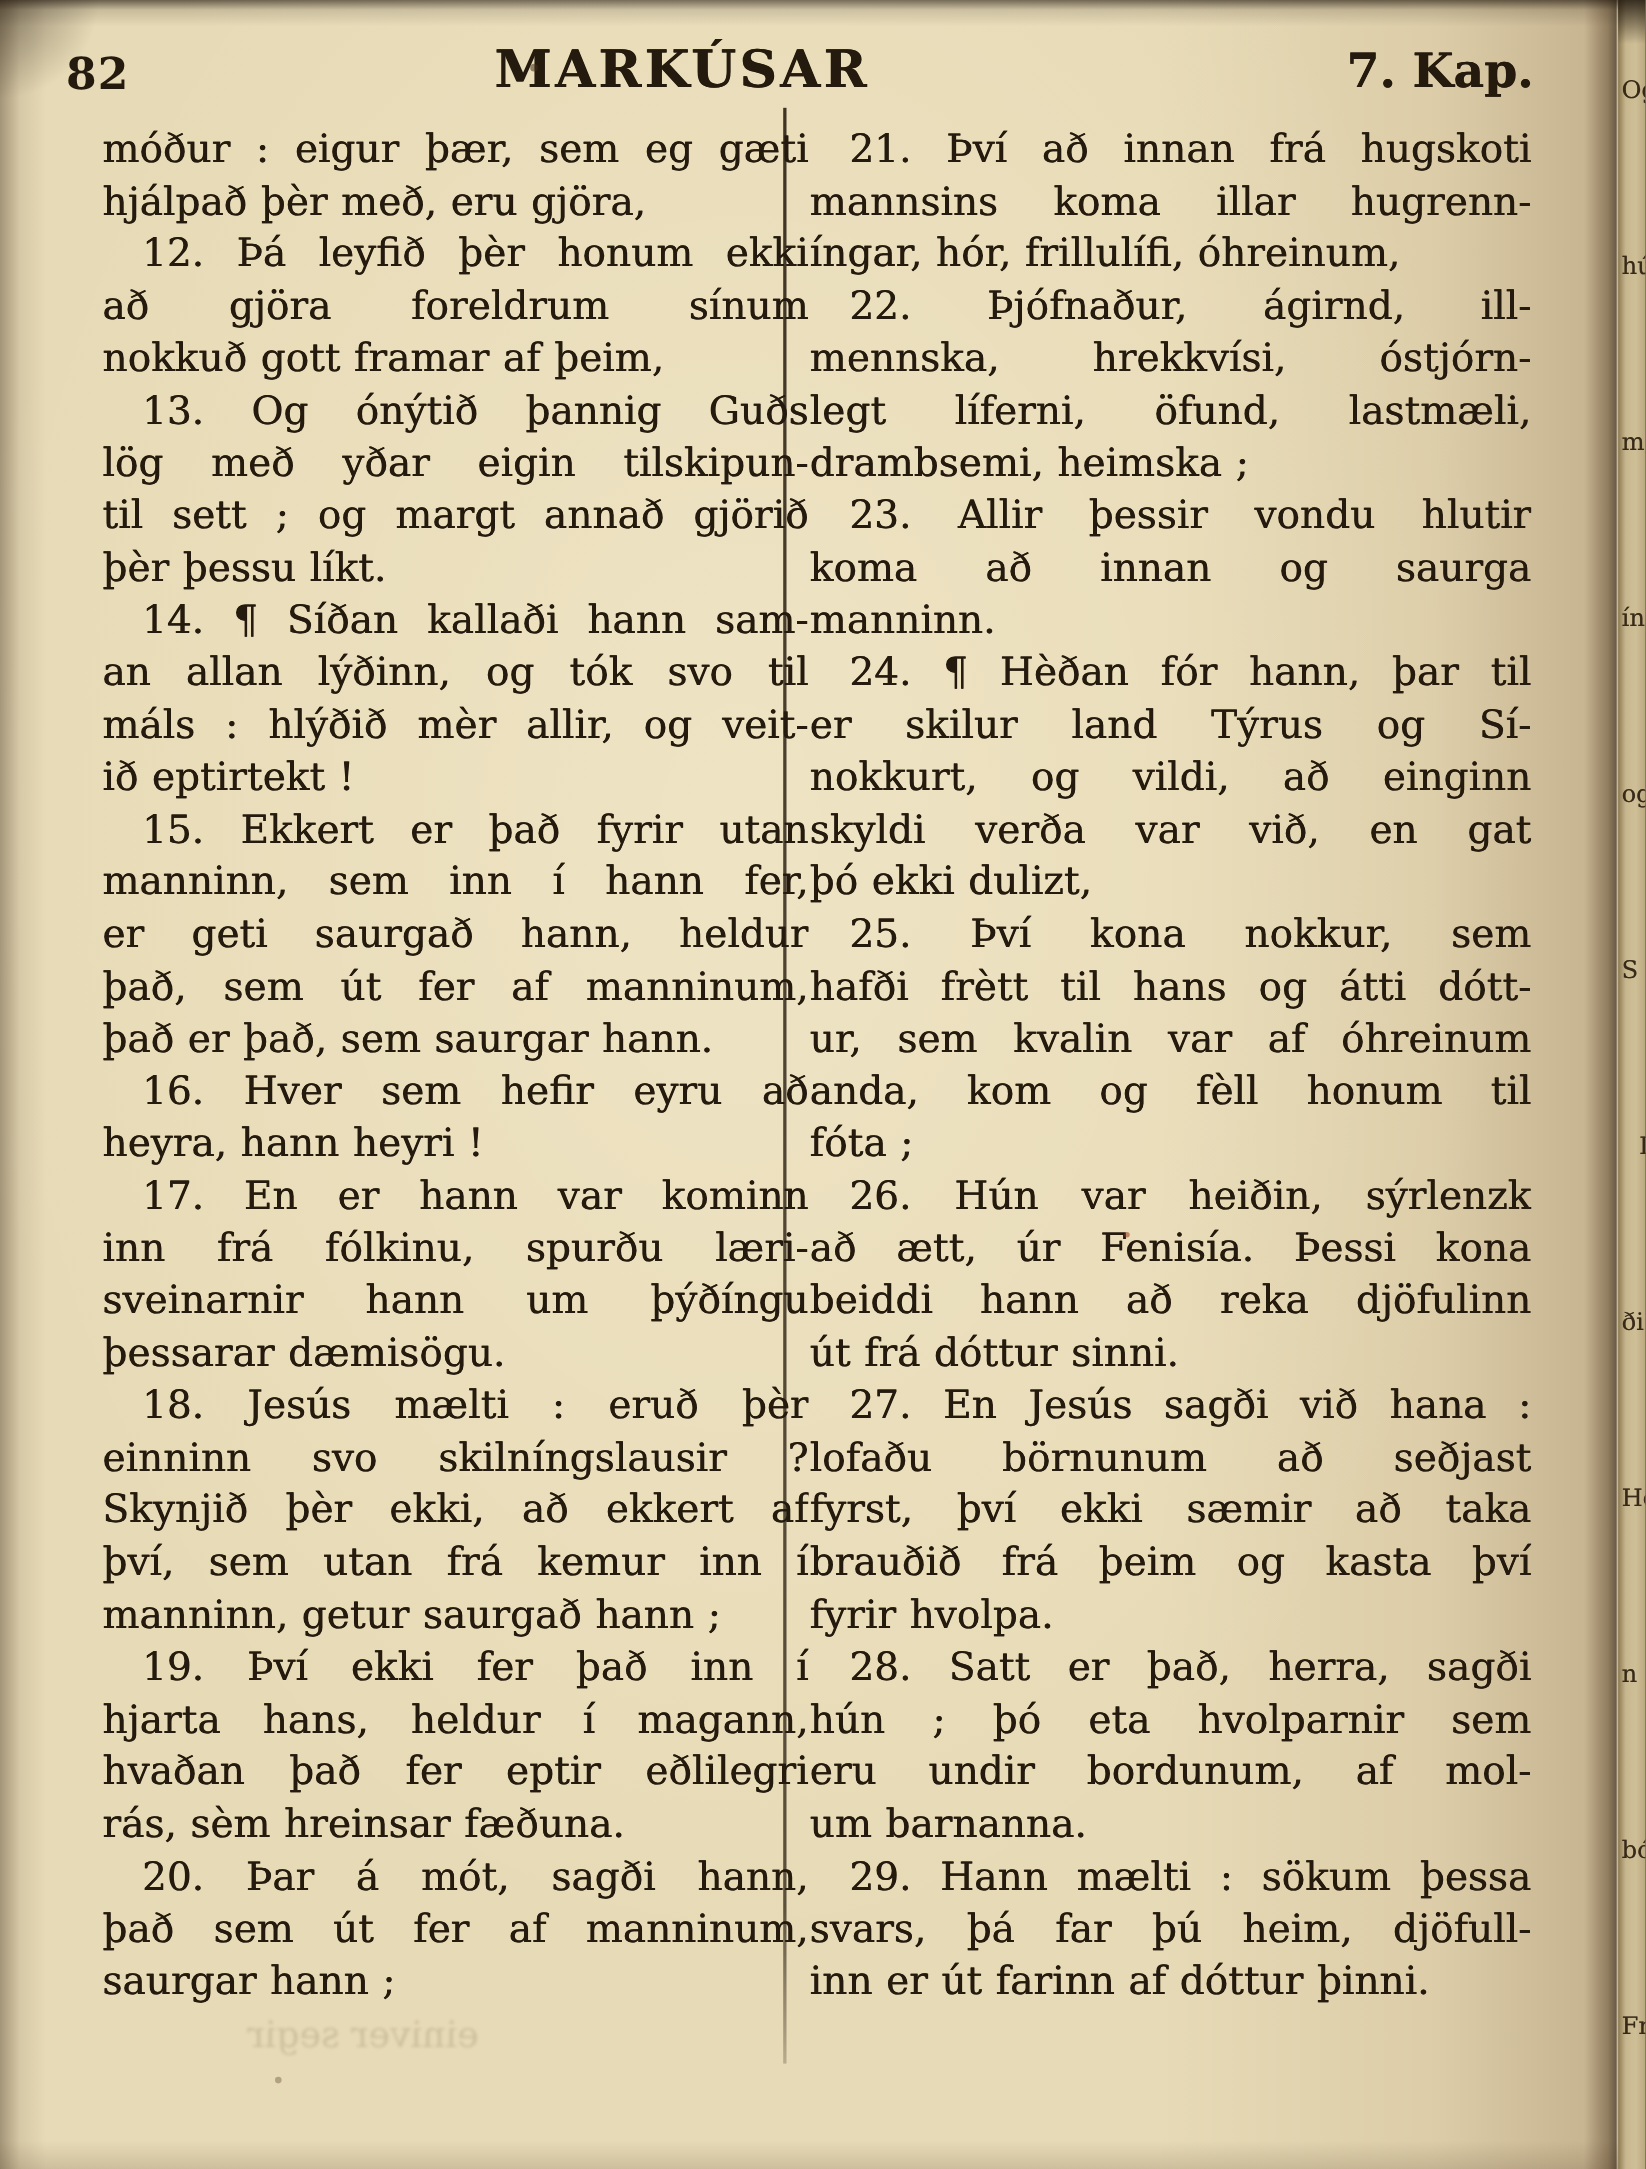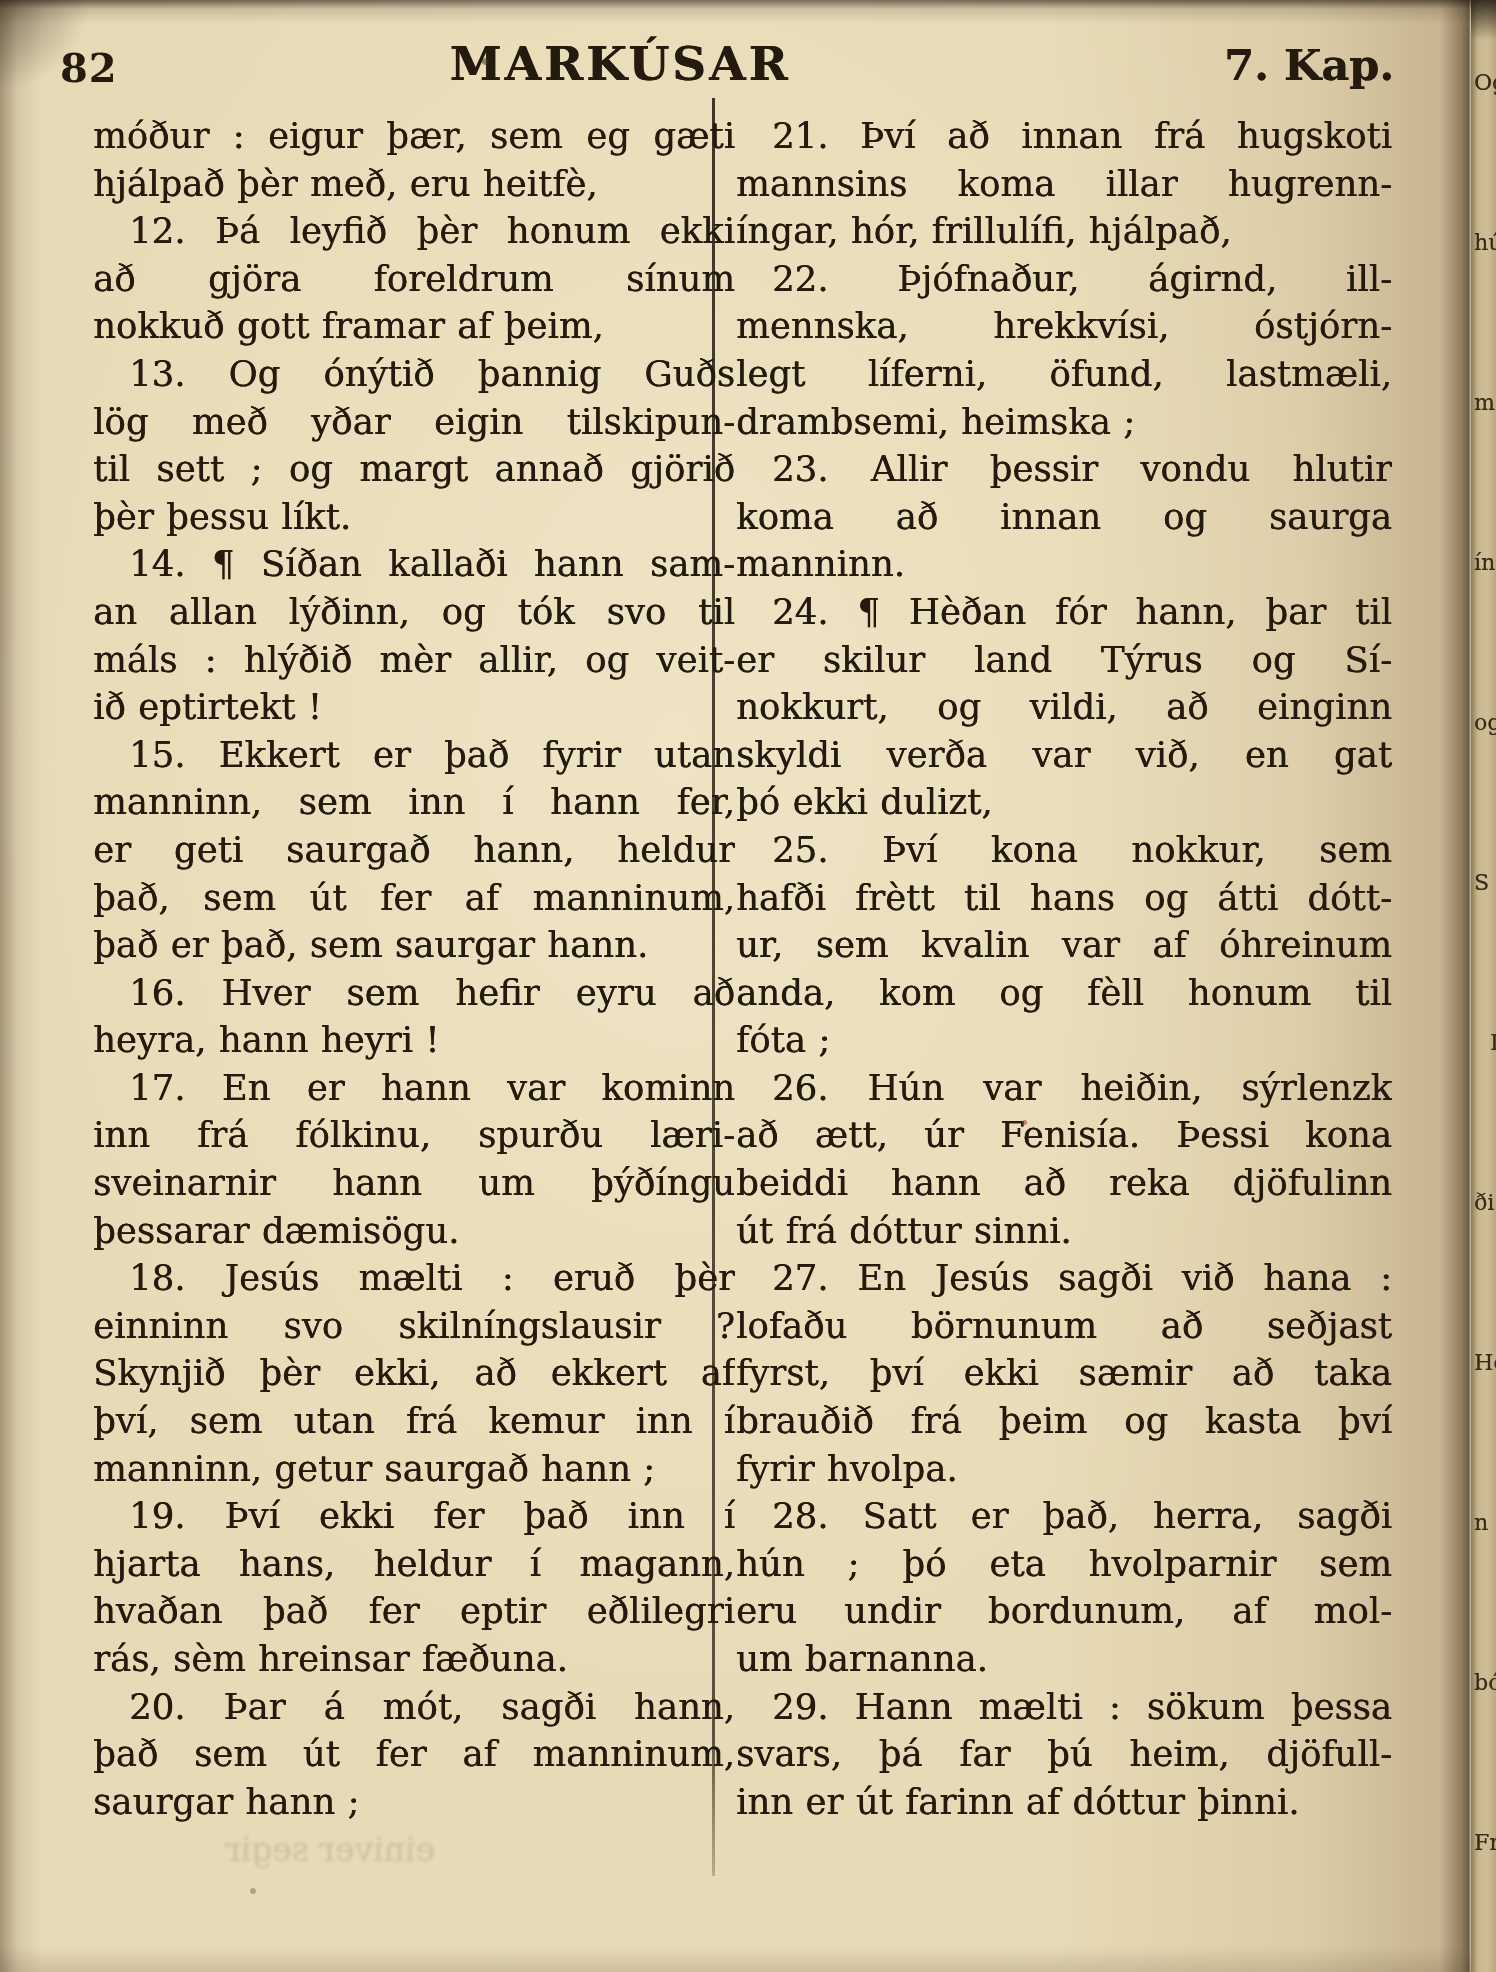--- a/index.html
+++ b/index.html
@@ -66,21 +66,21 @@
     <div class="page-number">82</div>
     <div class="book-title">MARKÚSAR</div>
     <div class="chapter-label">7. Kap.</div>
     <div class="ink-speck" style="left:482px;top:58px;width:7px;height:7px;"></div>
   </div>
 
   <div class="divider"></div>
 
   <div class="column col-left" id="col-left">
       <div class="line">móður : eigur þær, sem eg gæti</div>
-      <div class="line nojust">hjálpað þèr með, eru heitfè,</div>
+      <div class="line nojust">hjálpað þèr með, eru gjöra,</div>
       <div class="line indent">12. Þá leyfið þèr honum ekki</div>
       <div class="line">að gjöra foreldrum sínum</div>
       <div class="line nojust">nokkuð gott framar af þeim,</div>
       <div class="line indent">13. Og ónýtið þannig Guðs</div>
       <div class="line">lög með yðar eigin tilskipun-</div>
       <div class="line">til sett ; og margt annað gjörið</div>
       <div class="line nojust">þèr þessu líkt.</div>
       <div class="line indent">14. ¶ Síðan kallaði hann sam-</div>
       <div class="line">an allan lýðinn, og tók svo til</div>
       <div class="line">máls : hlýðið mèr allir, og veit-</div>
@@ -105,21 +105,21 @@
       <div class="line">hjarta hans, heldur í magann,</div>
       <div class="line">hvaðan það fer eptir eðlilegri</div>
       <div class="line nojust">rás, sèm hreinsar fæðuna.</div>
       <div class="line indent">20. Þar á mót, sagði hann,</div>
       <div class="line">það sem út fer af manninum,</div>
       <div class="line nojust">saurgar hann ;</div>
     </div>
   <div class="column col-right" id="col-right">
       <div class="line indent">21. Því að innan frá hugskoti</div>
       <div class="line">mannsins koma illar hugrenn-</div>
-      <div class="line nojust">íngar, hór, frillulífi, hjálpað,</div>
+      <div class="line nojust">íngar, hór, frillulífi, óhreinum,</div>
       <div class="line indent">22. Þjófnaður, ágirnd, ill-</div>
       <div class="line">mennska, hrekkvísi, óstjórn-</div>
       <div class="line">legt líferni, öfund, lastmæli,</div>
       <div class="line nojust">drambsemi, heimska ;</div>
       <div class="line indent">23. Allir þessir vondu hlutir</div>
       <div class="line">koma að innan og saurga</div>
       <div class="line nojust">manninn.</div>
       <div class="line indent">24. ¶ Hèðan fór hann, þar til</div>
       <div class="line">er skilur land Týrus og Sí-</div>
       <div class="line">nokkurt, og vildi, að einginn</div>

